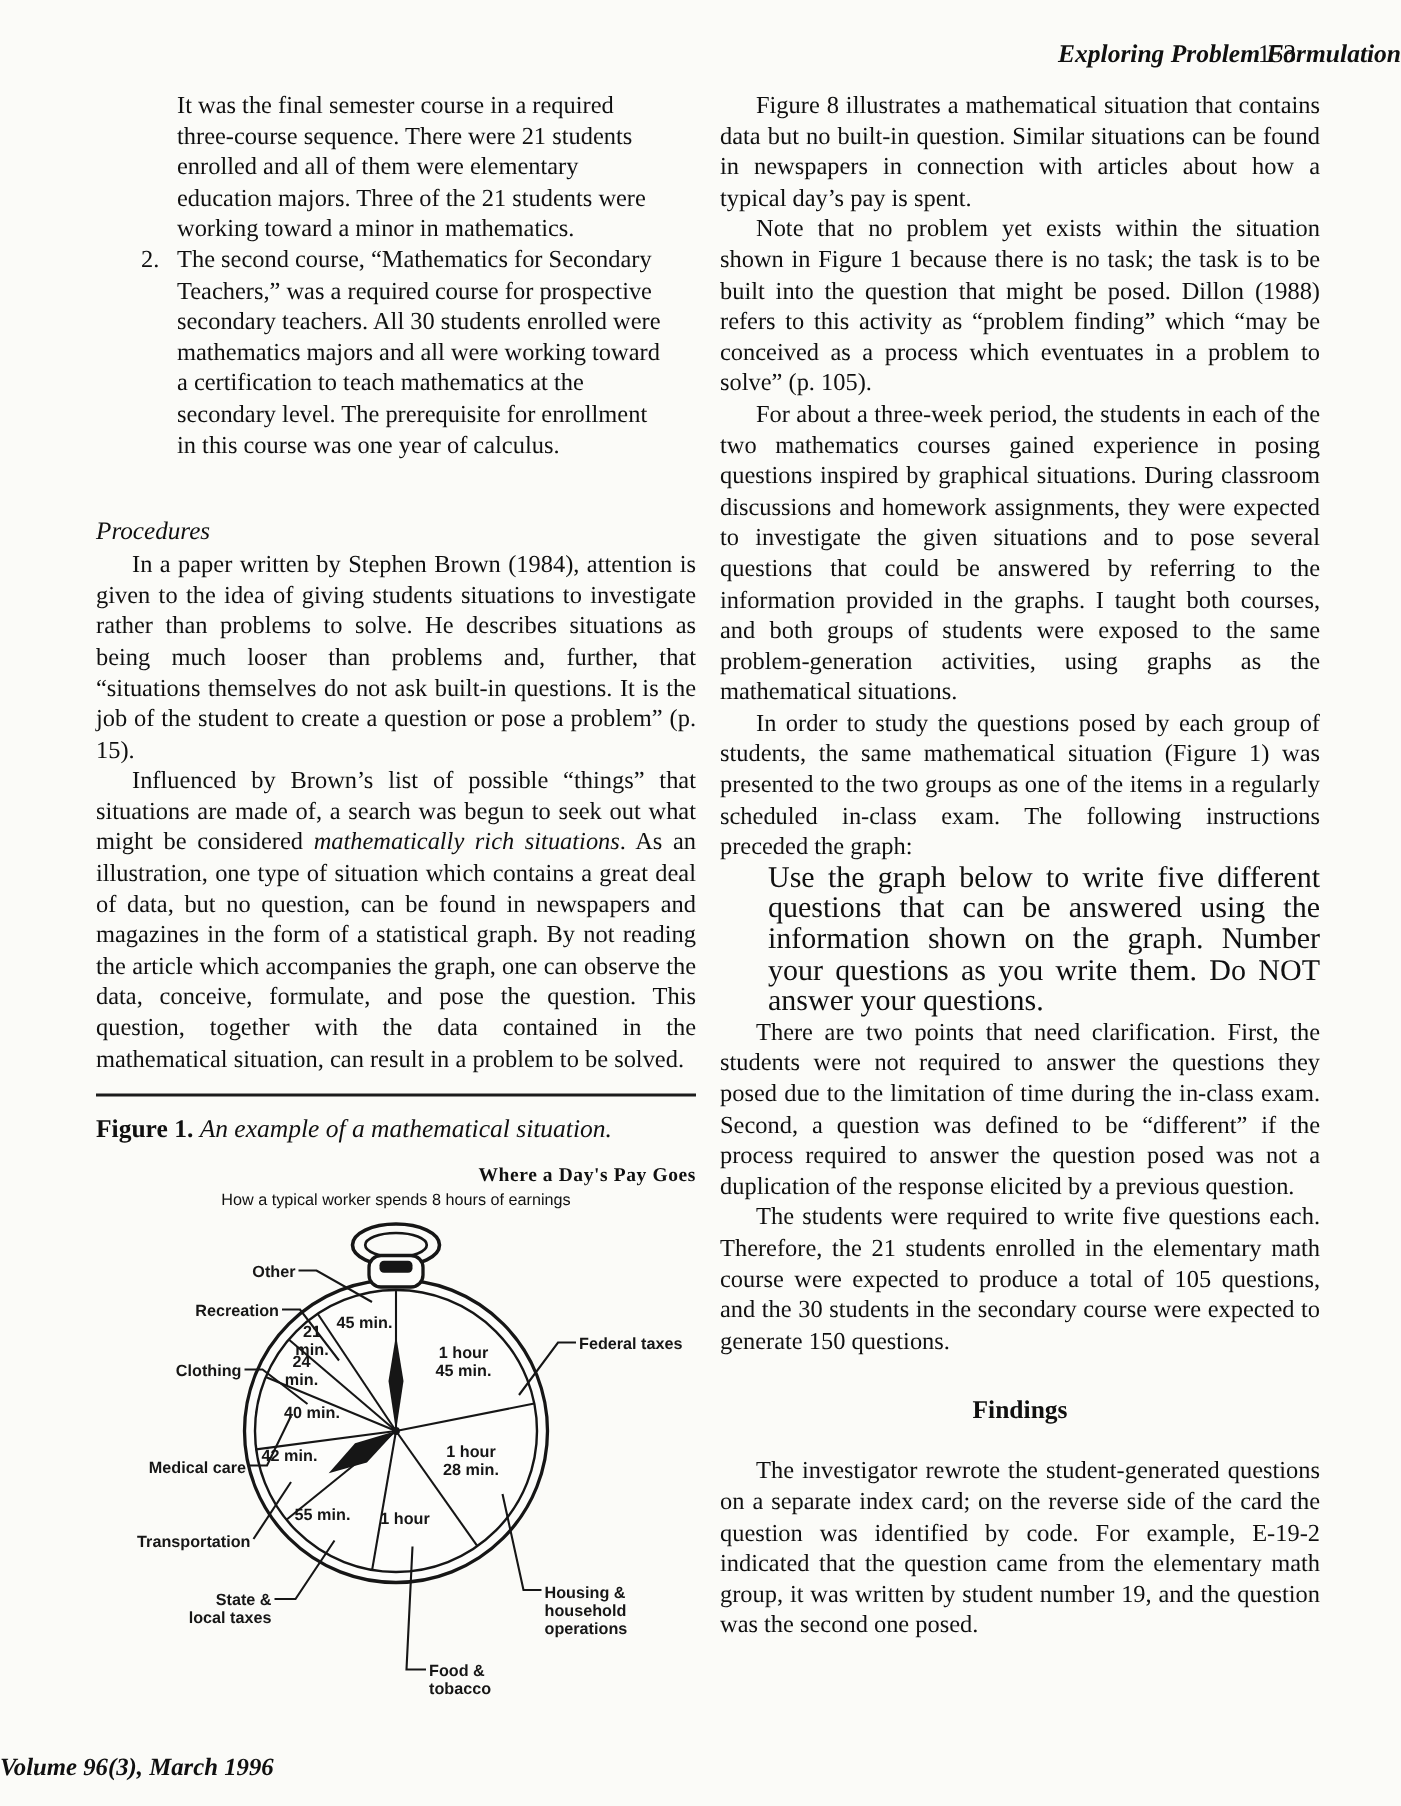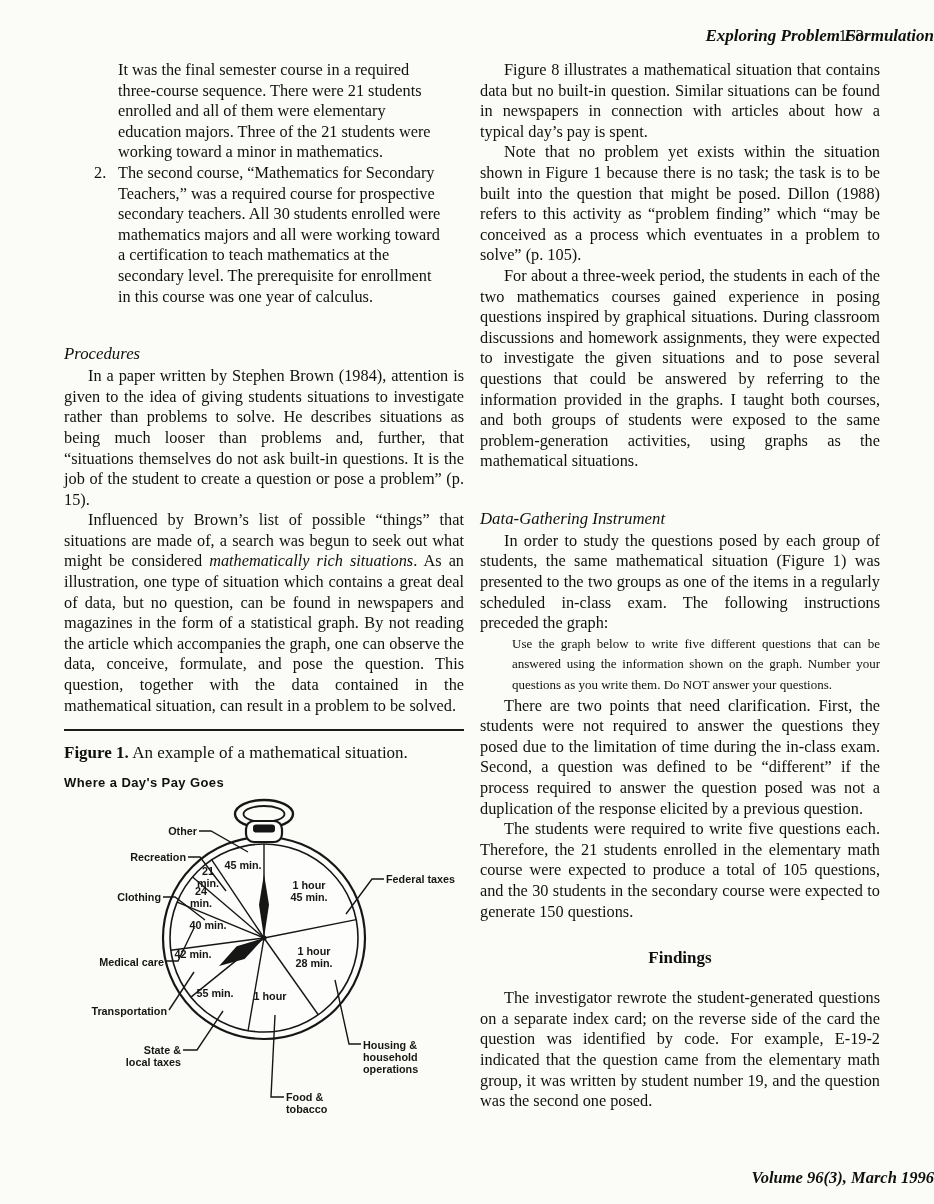--- a/index.html
+++ b/index.html
@@ -11,33 +11,33 @@
   .running-head{position:absolute;top:26px;left:0;width:100%;text-align:right;
     font-style:italic;font-weight:bold;font-size:17px;}
   .page-num{position:absolute;top:26px;right:70px;font-size:17px;}
   .cols{position:absolute;top:60px;left:64px;display:flex;gap:16px;}
   .col{width:400px;}
   p.body{margin:0;font-size:16.3px;line-height:20.6px;text-align:justify;text-indent:24px;}
   .list-block{font-size:16.3px;line-height:20.6px;}
   .list-item{position:relative;padding-left:54px;width:326px;text-align:left;}
   .list-marker{position:absolute;left:30px;top:0;}
   .sec-head{font-style:italic;font-weight:normal;font-size:16.8px;margin:36px 0 2px 0;line-height:21px;}
-  .quote{margin:0 0 0 32px;font-size:13px;line-height:20.6px;text-align:justify;}
+  .quote{margin:0 0 0 32px;font-size:20px;line-height:20.6px;text-align:justify;}
   .findings{font-weight:bold;font-size:17px;text-align:center;margin:26px 0 20px 0;}
   .figrule{border:none;border-top:2.2px solid #1c1c1c;margin:13px 0 0 0;}
   .fig-caption{margin:11px 0 0 0;font-size:17px;line-height:21px;}
   .fig-caption .cap-label{font-weight:bold;}
-  .fig-caption .cap-text{}
+  .fig-caption .cap-text{font-style:italic;}
   .figure-block{margin-top:12px;width:400px;}
-  .fig-title{font-family:Liberation Sans, sans-serif;font-weight:bold;font-size:13px;
-    letter-spacing:.4px;text-align:left;margin-top:10px;}
+  .fig-title{font-family:Liberation Serif, serif;font-weight:bold;font-size:13px;
+    letter-spacing:.4px;text-align:right;margin-top:10px;}
   .fig-sub{font-family:"Liberation Sans",sans-serif;font-size:10.8px;text-align:center;margin-top:3px;}
   #watch-svg{display:block;margin-top:4px;}
   #watch-svg text{font-family:"Liberation Sans",sans-serif;font-size:10.8px;font-weight:bold;fill:#161616;}
-  .footer{position:absolute;bottom:16px;left:0;width:100%;text-align:right;
+  .footer{position:absolute;bottom:16px;left:0;width:100%;text-align:left;
     font-style:italic;font-weight:bold;font-size:16.5px;}
 </style>
 </head>
 <body>
 
 <div class="running-head">Exploring Problem Formulation</div>
 <div class="page-num">153</div>
 
 <div class="cols">
 
@@ -57,20 +57,21 @@
     <p class="body"><span>Influenced by Brown’s list of possible “things” that situations are made of, a search was begun to seek out what might be considered </span><i>mathematically rich situations</i><span>.  As an illustration, one type of situation which contains a great deal of data, but no question, can be found in newspapers and magazines in the form of a statistical graph.  By not reading the article which accompanies the graph, one can observe the data, conceive, formulate, and pose the question.  This question, together with the data contained in the mathematical situation, can result in a problem to be solved.</span></p>
 
     <hr class="figrule">
     <p class="fig-caption">
       <span class="cap-label">Figure 1.</span>
       <span class="cap-text">An example of a mathematical situation.</span>
     </p>
 
     <div class="figure-block">
       <div class="fig-title">Where a Day's Pay Goes</div>
+      <div class="fig-sub">How a typical worker spends 8 hours of earnings</div>
       <svg id="watch-svg" width="400" height="334" viewBox="0 0 400 334">
           <ellipse cx="200" cy="20" rx="29" ry="14" fill="none" stroke="#161616" stroke-width="2.4"></ellipse>
           <ellipse cx="200" cy="20" rx="20.5" ry="8" fill="none" stroke="#161616" stroke-width="1.8"></ellipse>
           <circle cx="200" cy="144" r="101" fill="#fdfdfb" stroke="#161616" stroke-width="2.2"></circle>
           <circle cx="200" cy="144" r="94" fill="none" stroke="#161616" stroke-width="1.6"></circle>
           <rect x="182" y="27" width="36" height="21" rx="8" fill="#fdfdfb" stroke="#161616" stroke-width="2.2"></rect>
           <rect x="189" y="30.5" width="22" height="8" rx="3" fill="#161616" stroke="none"></rect>
           <line x1="200" y1="144" x2="200" y2="50" stroke="#161616" stroke-width="1.4"></line>
           <line x1="200" y1="144" x2="292.19381635790364" y2="125.66150973048394" stroke="#161616" stroke-width="1.4"></line>
           <line x1="200" y1="144" x2="254.25164786349995" y2="220.76430618519782" stroke="#161616" stroke-width="1.4"></line>
@@ -112,21 +113,20 @@
           <circle cx="200" cy="144" r="2.6" fill="#161616"></circle>
         </svg>
     </div>
   </div>
 
   <div class="col">
     <p class="body">Figure 8 illustrates a mathematical situation that contains data but no built-in question. Similar situations can be found in newspapers in connection with articles about how a typical day’s pay is spent.</p>
     <p class="body">Note that no problem yet exists within the situation shown in Figure 1 because there is no task; the task is to be built into the question that might be posed.  Dillon (1988) refers to this activity as “problem finding” which “may be conceived as a process which eventuates in a problem to solve” (p. 105).</p>
     <p class="body">For about a three-week period, the students in each of the two mathematics courses gained experience in posing questions inspired by graphical situations. During classroom discussions and homework assignments, they were expected to investigate the given situations and to pose several questions that could be answered by referring to the information provided in the graphs.  I taught both courses, and both groups of students were exposed to the same problem-generation activities, using graphs as the mathematical situations.</p>
 
-    <h3 class="sec-head">Data-Gathering Instrument</h3>
     <p class="body">In order to study the questions posed by each group of students, the same mathematical situation (Figure 1) was presented to the two groups as one of the items in a regularly scheduled in-class exam.  The following instructions preceded the graph:</p>
     <p class="quote">Use the graph below to write five different questions that can be answered using the information shown on the graph.  Number your questions as you write them.  Do NOT answer your questions.</p>
     <p class="body">There are two points that need clarification. First, the students were not required to answer the questions they posed due to the limitation of time during the in-class exam.  Second, a question was defined to be “different” if the process required to answer the question posed was not a duplication of the response elicited by a previous question.</p>
     <p class="body">The students were required to write five questions each.  Therefore, the 21 students enrolled in the elementary math course were expected to produce a total of 105 questions, and the 30 students in the secondary course were expected to generate 150 questions.</p>
 
     <div class="findings">Findings</div>
     <p class="body">The investigator rewrote the student-generated questions on a separate index card; on the reverse side of the card the question was identified by code.  For example, E-19-2 indicated that the question came from the elementary math group, it was written by student number 19, and the question was the second one posed.</p>
   </div>
 </div>
 

